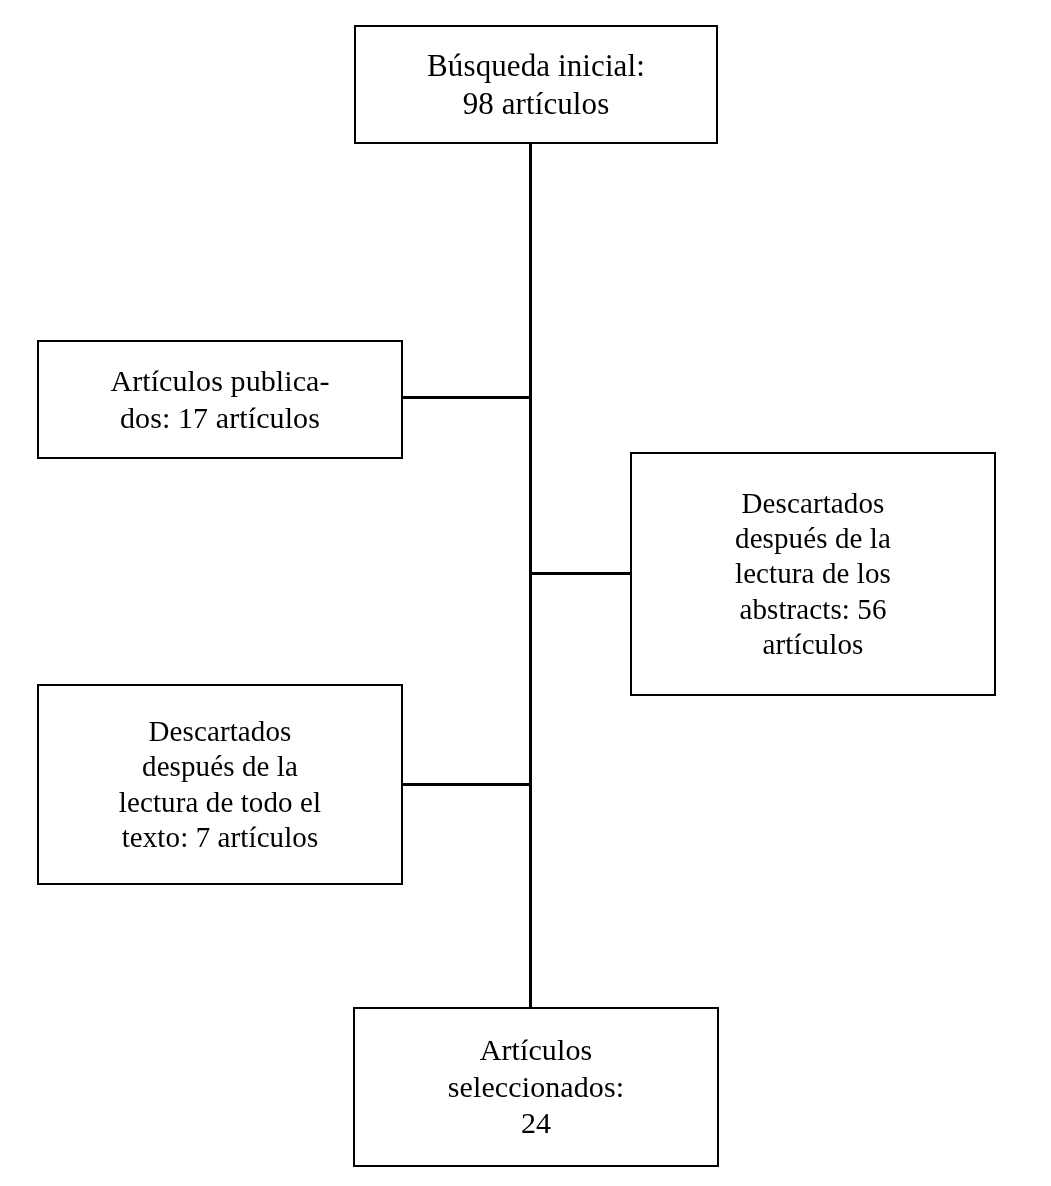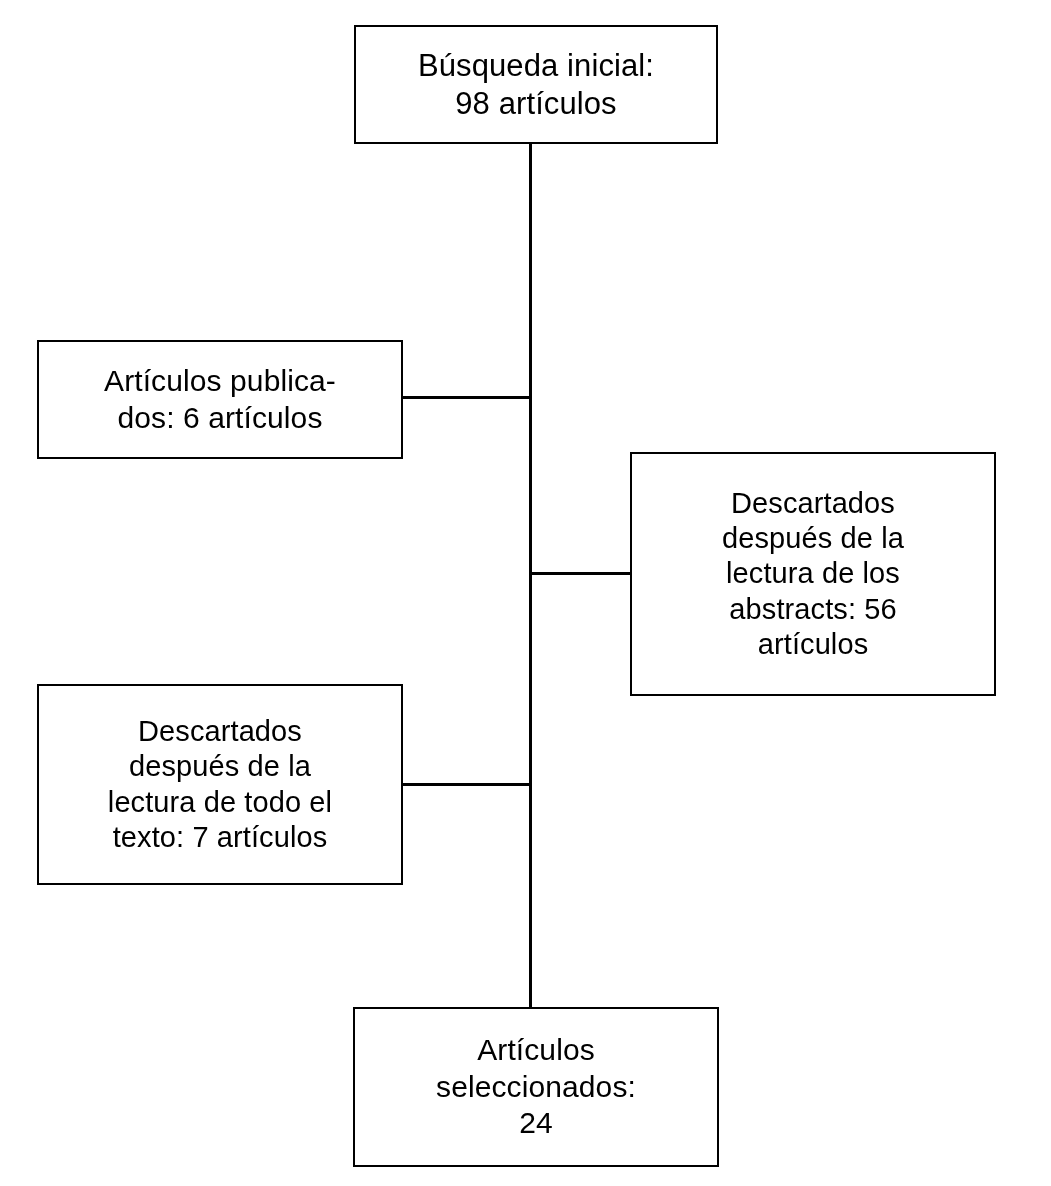--- a/index.html
+++ b/index.html
@@ -22,21 +22,21 @@
     box-sizing: border-box;
     border: 2px solid #000000;
     background: #ffffff;
     display: flex;
     align-items: center;
     justify-content: center;
     text-align: center;
     z-index: 2;
   }
   .node-text {
-    font-family: Liberation Sans, sans-serif;
+    font-family: Liberation Serif, serif;
     font-weight: 400;
     color: #000000;
     line-height: 1.22;
     letter-spacing: 0.1px;
     white-space: pre-line;
     padding: 0 6px;
   }
   
   #node-initial-search {
     left: 354px;
@@ -118,21 +118,21 @@
   <div class="connector connector-h" id="connector-branch-abstracts"></div>
   <div class="connector connector-h" id="connector-branch-fulltext"></div>
 
   <div class="node-box" id="node-initial-search">
     <div class="node-text">Búsqueda inicial:
 98 artículos</div>
   </div>
 
   <div class="node-box" id="node-published-articles">
     <div class="node-text">Artículos publica-
-dos: 6 artículos</div>
+dos: 17 artículos</div>
   </div>
 
   <div class="node-box" id="node-discarded-abstracts">
     <div class="node-text">Descartados
 después de la
 lectura de los
 abstracts: 56
 artículos</div>
   </div>
 

